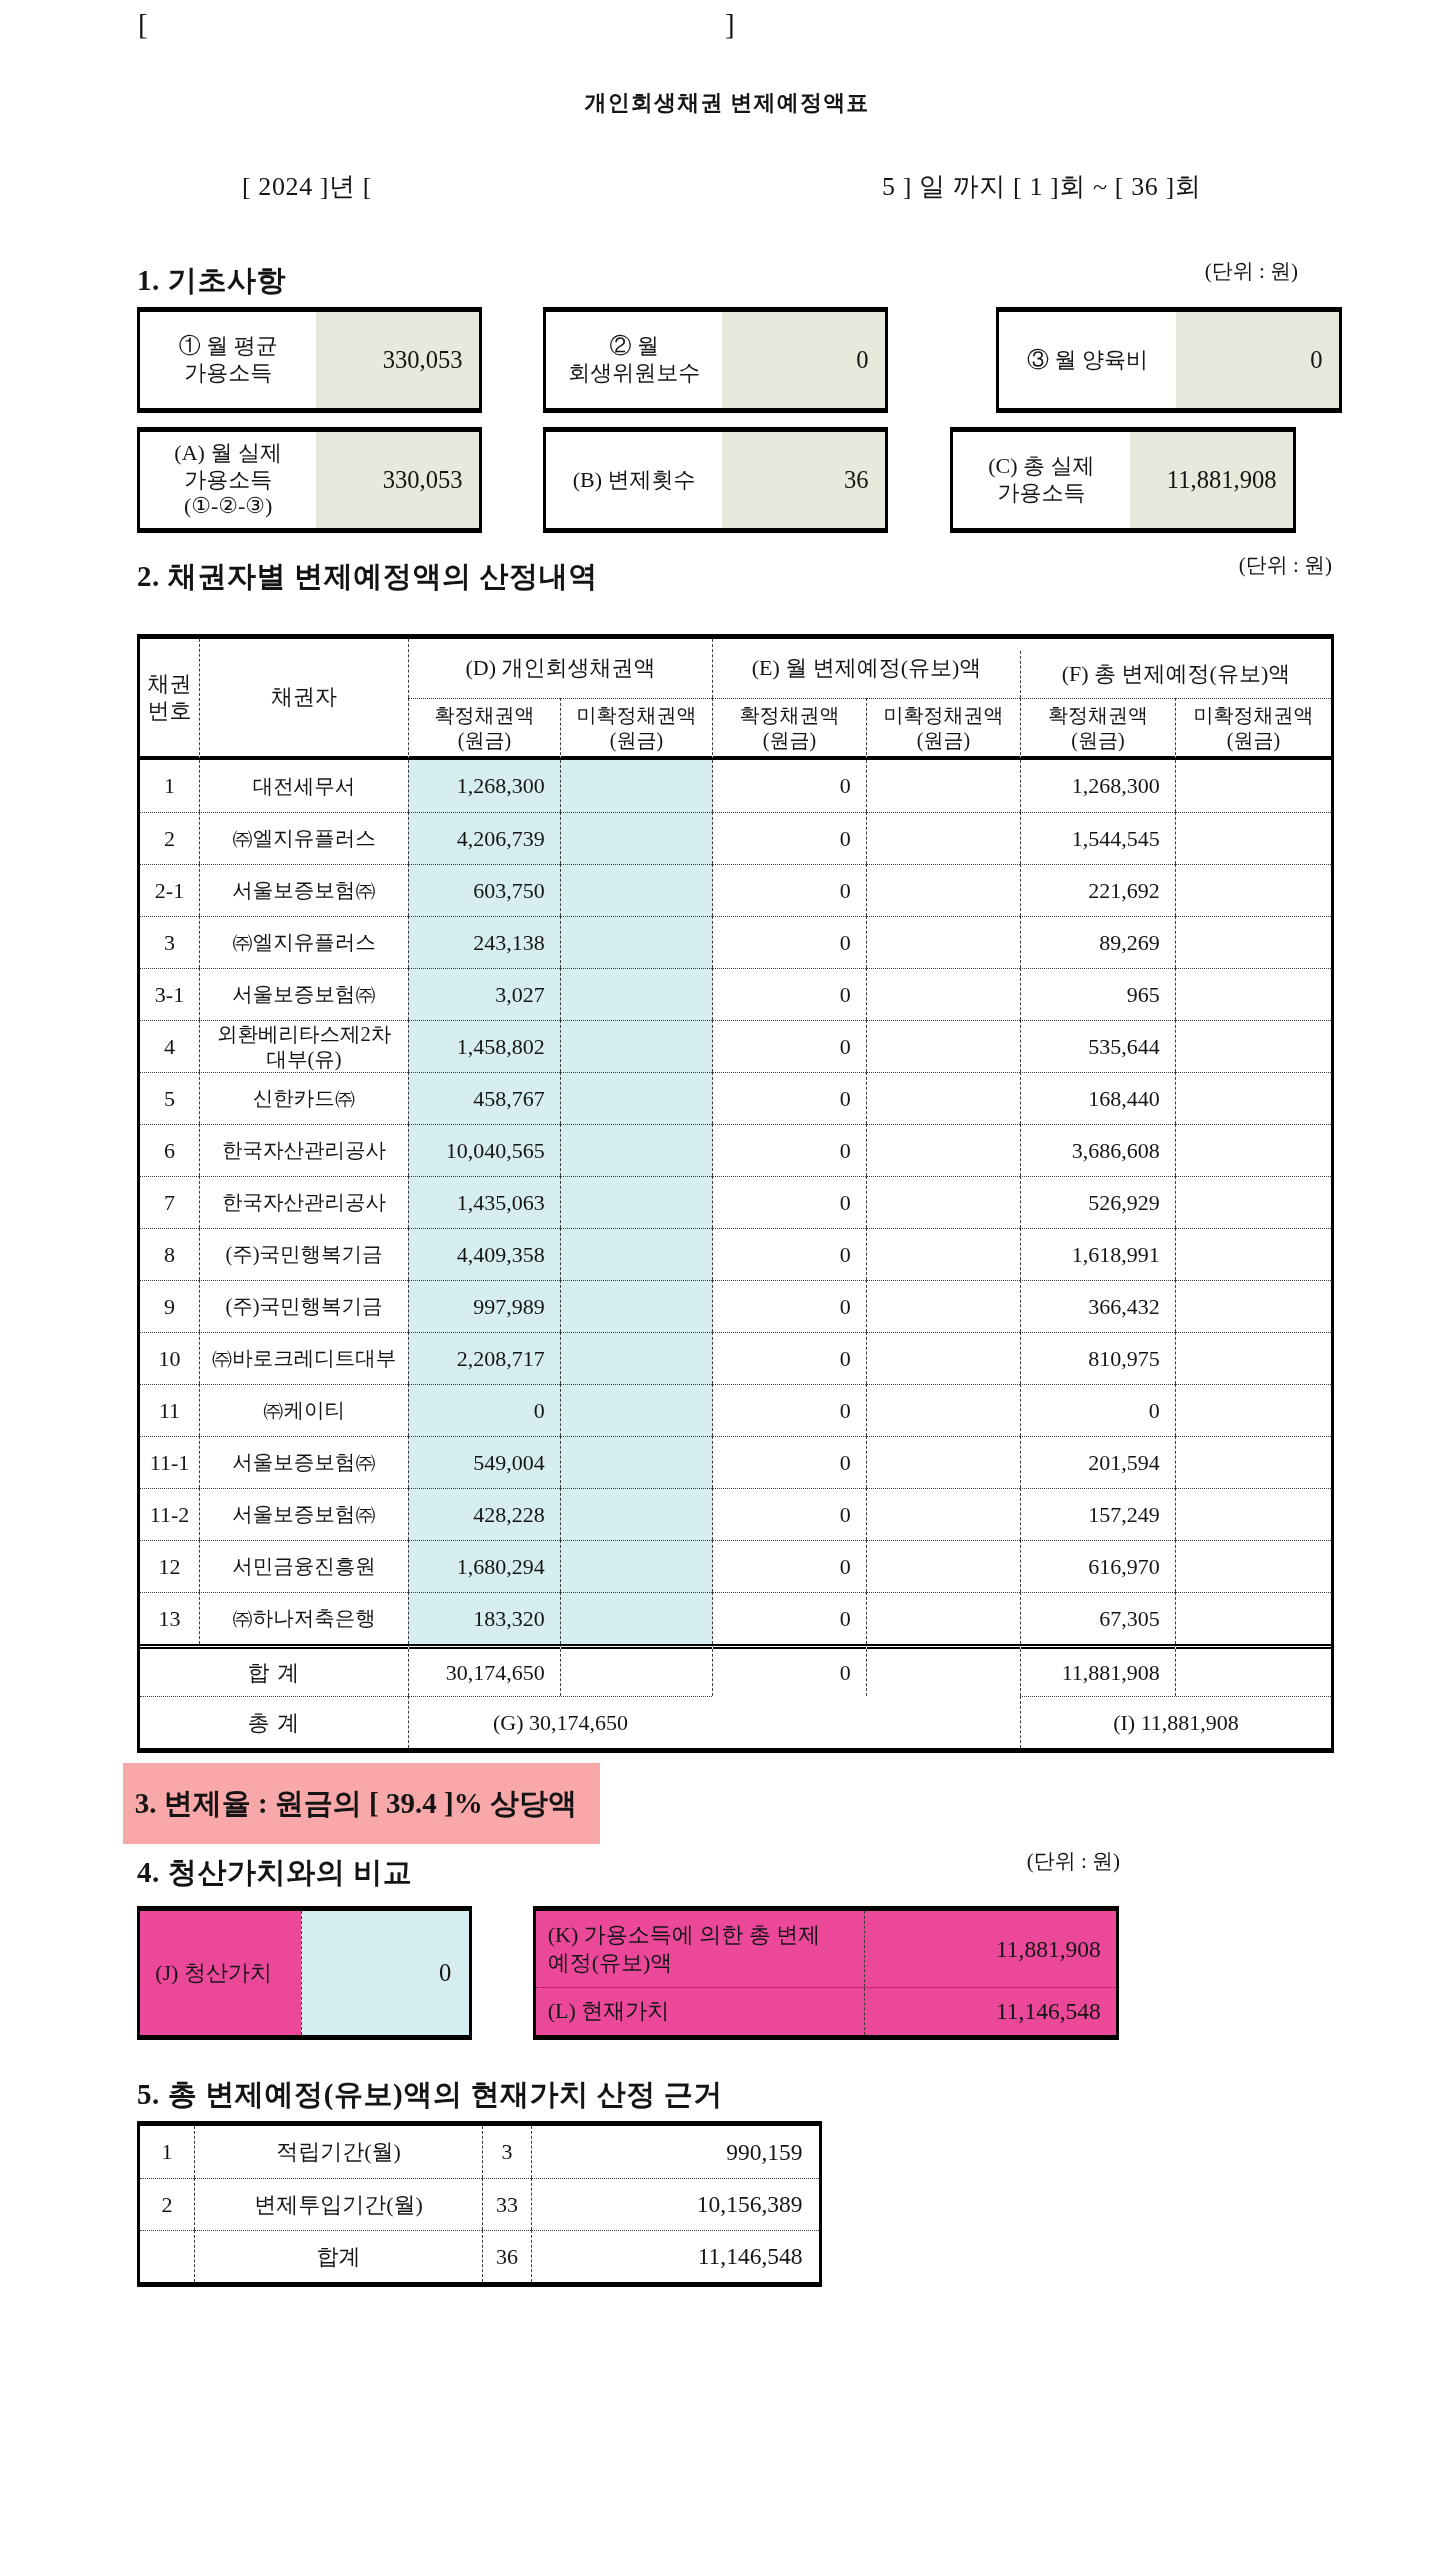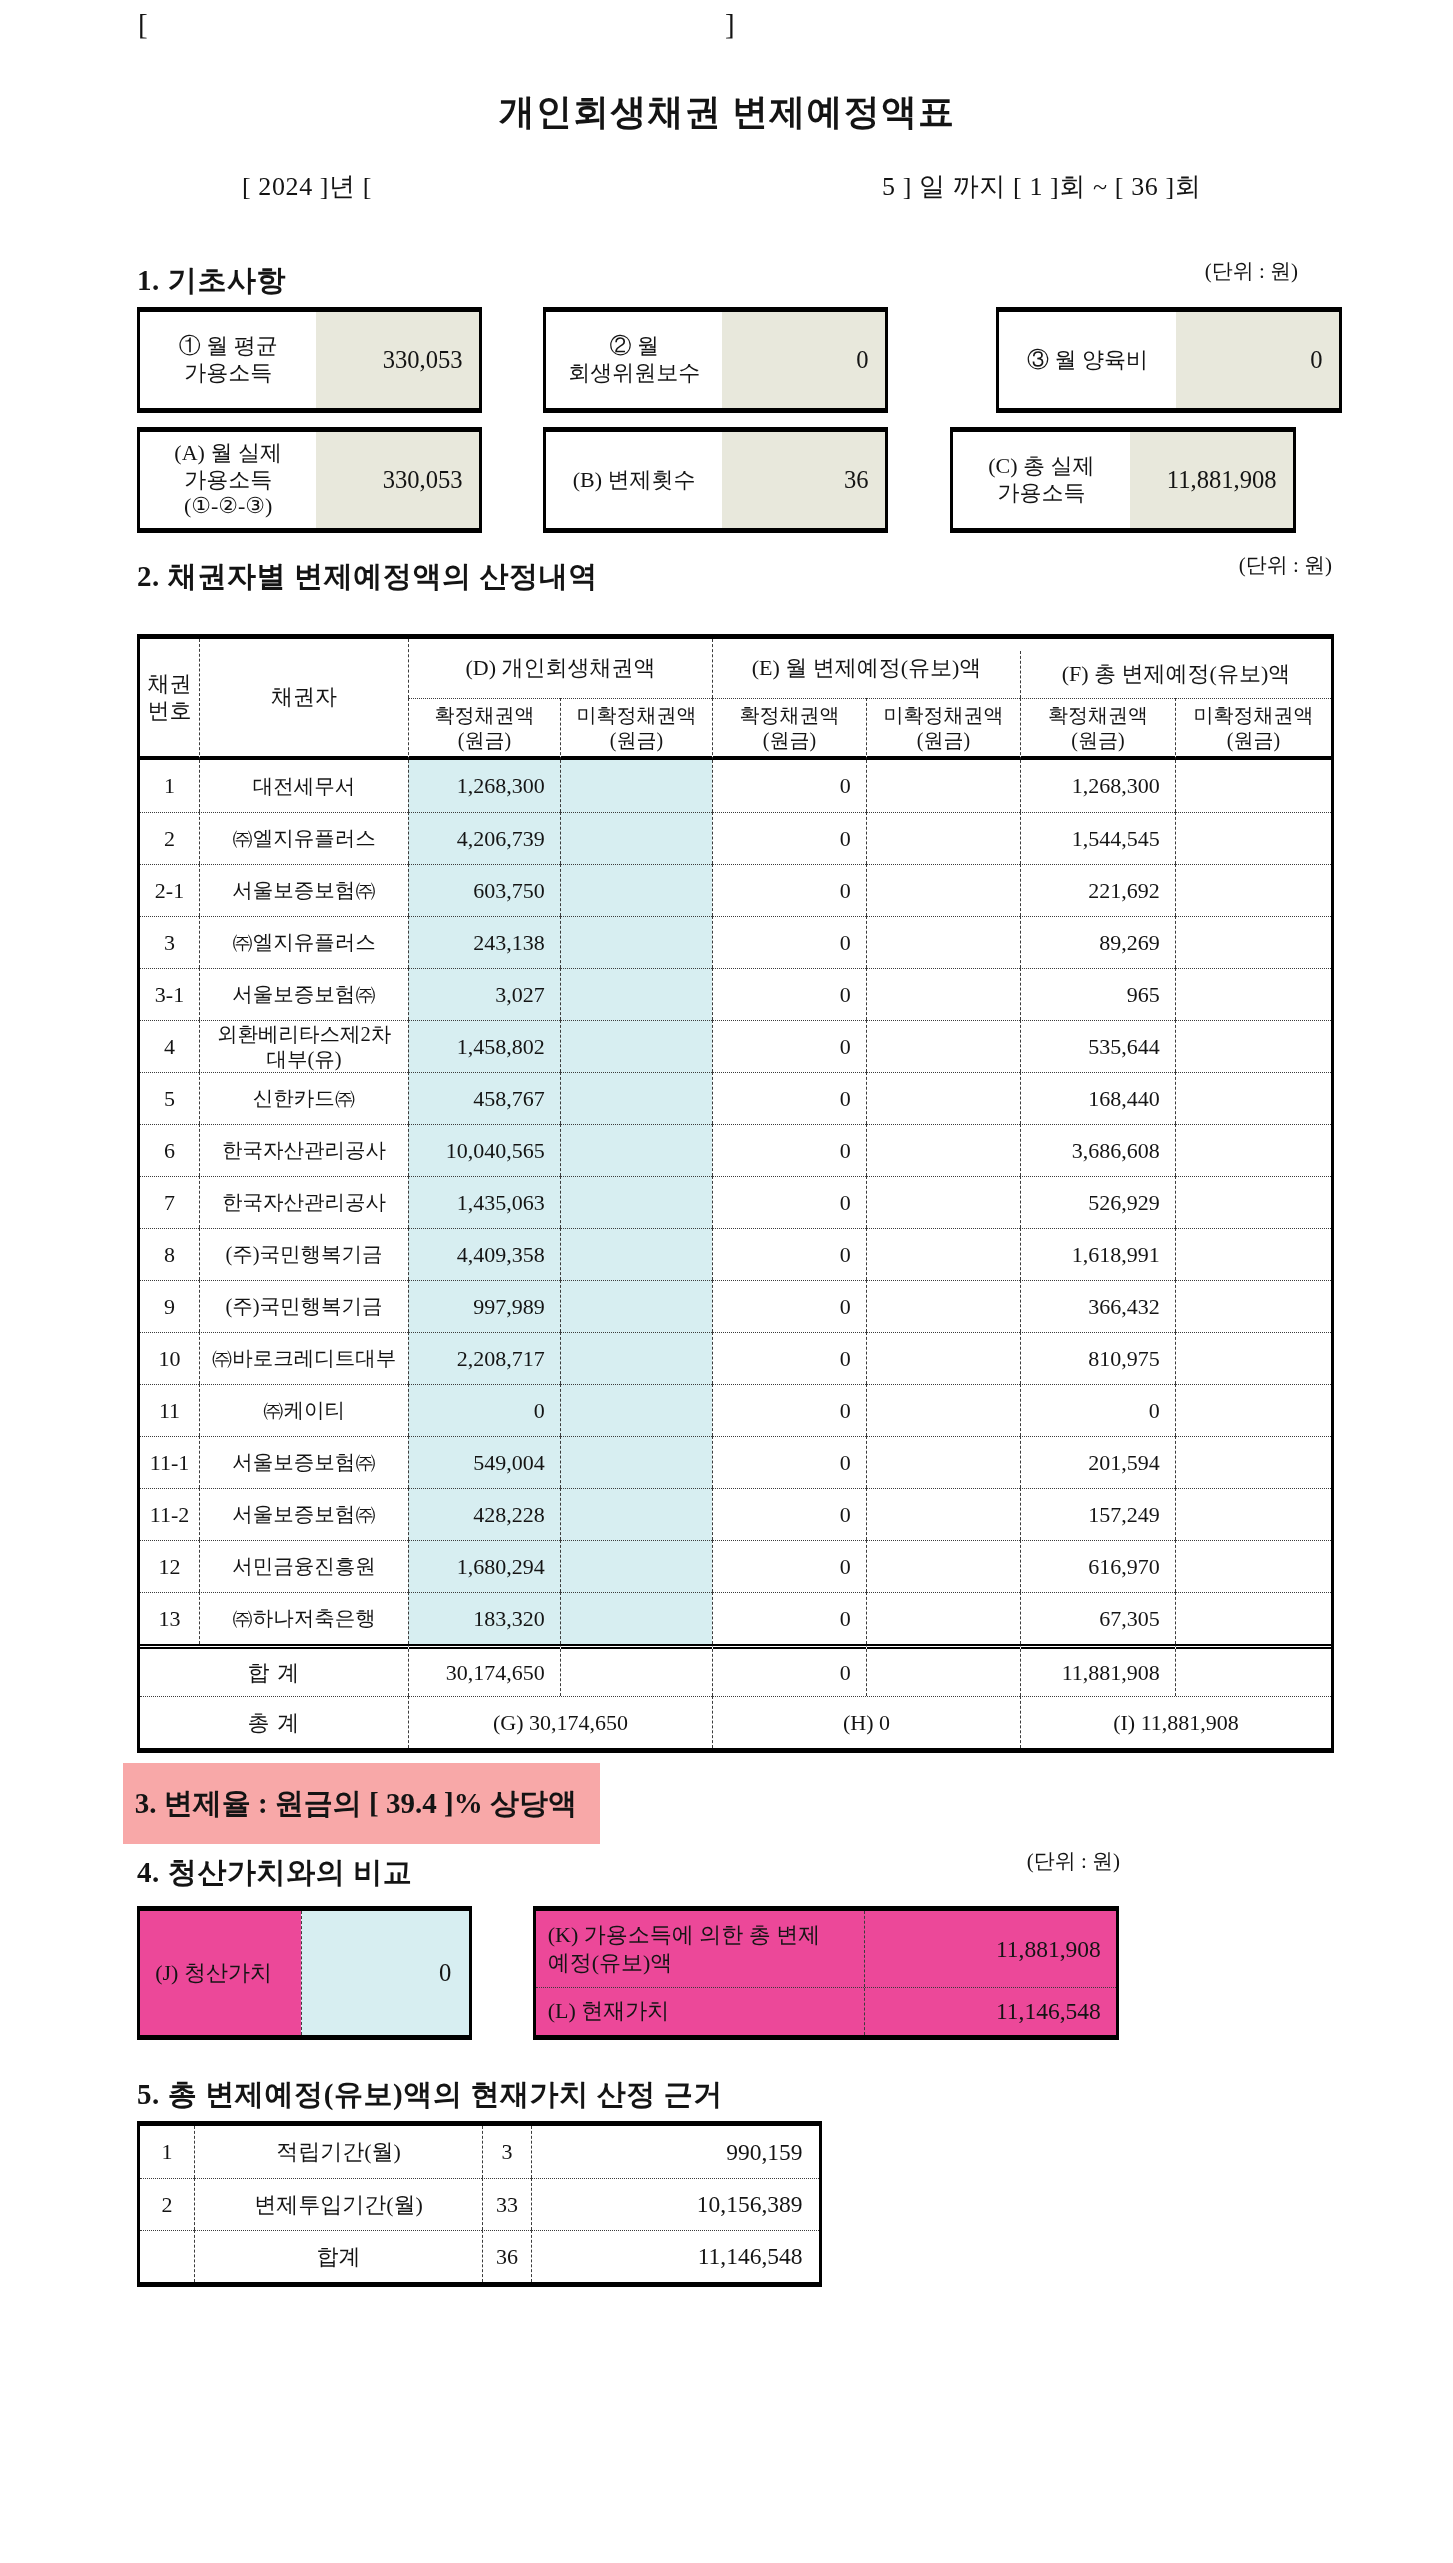--- a/index.html
+++ b/index.html
@@ -3,21 +3,21 @@
 <meta charset="utf-8">
 <style>
   html,body{margin:0;padding:0;background:#fff;}
   #page{position:relative;width:1454px;height:2563px;background:#ffffff;
         font-family:"Liberation Serif","DejaVu Serif",serif;color:#141414;overflow:hidden;}
   .abs{position:absolute;}
   .pre{white-space:pre-line;}
 
   
   .bracket{font-size:29px;top:8.2px;}
-  #doc-title{left:0;right:0;top:88px;text-align:center;font-size:36px;font-weight:bold;letter-spacing:1.2px;}
+  #doc-title{left:0;right:0;top:88px;text-align:center;font-size:22px;font-weight:bold;letter-spacing:1.2px;}
   .period{top:169px;font-size:26px;letter-spacing:0.6px;}
 
   
   .s-head{font-size:29px;font-weight:bold;letter-spacing:0.6px;}
   .unit{font-size:21px;}
 
   
   .ibox{display:flex;border:3.5px solid #000;border-top-width:5.3px;border-bottom-width:5.3px;box-sizing:border-box;background:#fff;}
   .ilabel{width:52%;display:flex;align-items:center;justify-content:center;text-align:center;
           font-size:22px;line-height:1.22;}
@@ -303,21 +303,20 @@
       <div class="f1 f-label">합 계</div>
       <div class="f1 c-num bl">30,174,650</div>
       <div class="f1 bl"></div>
       <div class="f1 c-num bl">0</div>
       <div class="f1 bl"></div>
       <div class="f1 c-num bl">11,881,908</div>
       <div class="f1 bl"></div>
 
       <div class="f2 f-label">총 계</div>
       <div class="f2 f-g bl">(G) 30,174,650</div>
-      <div class="f2 f-h bl">(H) 0</div>
       <div class="f2 f-i bl">(I) 11,881,908</div>
     </div>
   </div>
 
   <div class="abs" id="pinkBox" style="background: rgb(248, 168, 168);">
     <span>3. 변제율 : 원금의 [ 39.4 ]% 상당액</span>
   </div>
 
   <div class="abs s-head" style="left:137px;top:1853px;">4. 청산가치와의 비교</div>
   <div class="abs unit" style="right:334px;top:1847px;">(단위 : 원)</div>

